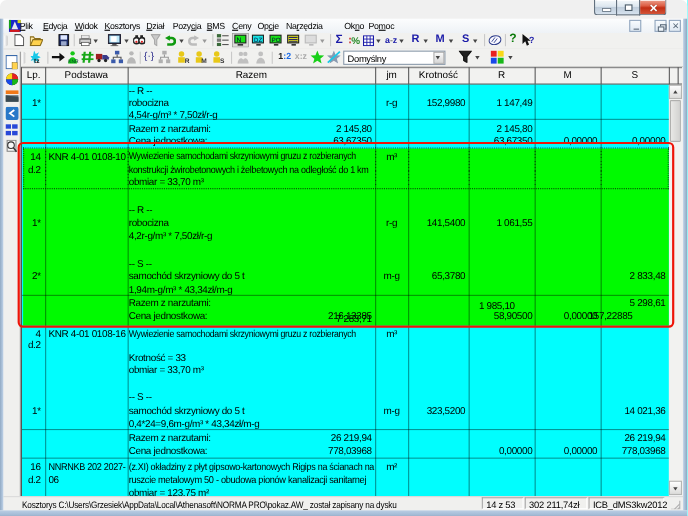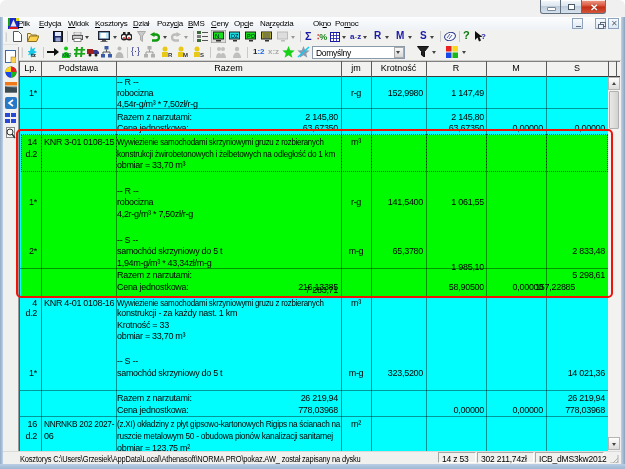--- a/index.html
+++ b/index.html
@@ -399,21 +399,21 @@
   <div class="t" style="left:117px;top:111.5px">Razem z narzutami:</div>
   <div class="t tr" style="left:250px;width:88px;top:111.5px">2 145,80</div>
   <div class="t tr" style="left:426px;width:58px;top:111.5px">2 145,80</div>
   <div class="t" style="left:117px;top:123px">Cena jednostkowa:</div>
   <div class="t tr" style="left:250px;width:88px;top:123px">63,67350</div>
   <div class="t tr" style="left:426px;width:58px;top:123px">63,67350</div>
   <div class="t tr" style="left:486px;width:57px;top:123px">0,00000</div>
   <div class="t tr" style="left:546px;width:59px;top:123px">0,00000</div>
 
   <div class="t tr" style="left:18px;width:19px;top:137px">14</div>
-  <div class="t" style="left:44px;top:137px">KNR 3-01 0108-15</div>
+  <div class="t" style="left:44px;top:137px">KNR 4-01 0108-10</div>
   <div class="t sx89" style="left:117px;top:137px">Wywiezienie samochodami skrzyniowymi gruzu z rozbieranych</div>
   <div class="t tc" style="left:341px;width:30px;top:137px">m³</div>
   <div class="t tr" style="left:18px;width:19px;top:148.5px">d.2</div>
   <div class="t sx92" style="left:117px;top:148.5px">konstrukcji żwirobetonowych i żelbetowych na odległość do 1 km</div>
   <div class="t" style="left:117px;top:160.2px">obmiar = 33,70 m³</div>
   <div class="t" style="left:117px;top:185.5px">-- R --</div>
   <div class="t tr" style="left:18px;width:19px;top:197px">1*</div>
   <div class="t" style="left:117px;top:197px">robocizna</div>
   <div class="t tc" style="left:341px;width:30px;top:197px">r-g</div>
   <div class="t tr" style="left:371px;width:52px;top:197px">141,5400</div>
@@ -421,42 +421,42 @@
   <div class="t" style="left:117px;top:209px">4,2r-g/m³ * 7,50zł/r-g</div>
   <div class="t" style="left:117px;top:234.8px">-- S --</div>
   <div class="t tr" style="left:18px;width:19px;top:246px">2*</div>
   <div class="t" style="left:117px;top:246px">samochód skrzyniowy do 5 t</div>
   <div class="t tc" style="left:341px;width:30px;top:246px">m-g</div>
   <div class="t tr" style="left:371px;width:52px;top:246px">65,3780</div>
   <div class="t tr" style="left:546px;width:59px;top:246px">2 833,48</div>
   <div class="t" style="left:117px;top:257.6px">1,94m-g/m³ * 43,34zł/m-g</div>
   <div class="t" style="left:117px;top:269.8px">Razem z narzutami:</div>
   <div class="t tr" style="left:250px;width:88px;top:285px">7 283,71</div>
-  <div class="t tr" style="left:426px;width:58px;top:262px">1 985,10</div>
+  <div class="t tr" style="left:426px;width:42px;top:273px">1 985,10</div>
   <div class="t tr" style="left:546px;width:59px;top:269.8px">5 298,61</div>
   <div class="t" style="left:117px;top:282px">Cena jednostkowa:</div>
   <div class="t tr" style="left:250px;width:88px;top:282px">216,13385</div>
   <div class="t tr" style="left:426px;width:58px;top:282px">58,90500</div>
   <div class="t tr" style="left:486px;width:57px;top:282px">0,00000</div>
   <div class="t tr" style="left:516px;width:59px;top:282px">157,22885</div>
 
   <div class="t tr" style="left:18px;width:19px;top:297.5px">4</div>
   <div class="t" style="left:44px;top:297.5px">KNR 4-01 0108-16</div>
   <div class="t sx89" style="left:117px;top:297.5px">Wywiezienie samochodami skrzyniowymi gruzu z rozbieranych</div>
   <div class="t tc" style="left:341px;width:30px;top:297.5px">m³</div>
   <div class="t tr" style="left:18px;width:19px;top:308px">d.2</div>
-  <div class="t" style="left:117px;top:308px">konstrukcji - za każdy nast. 1 km</div>
   <div class="t" style="left:117px;top:319.5px">Krotność = 33</div>
   <div class="t" style="left:117px;top:331px">obmiar = 33,70 m³</div>
   <div class="t" style="left:117px;top:356.3px">-- S --</div>
   <div class="t tr" style="left:18px;width:19px;top:368px">1*</div>
   <div class="t" style="left:117px;top:368px">samochód skrzyniowy do 5 t</div>
   <div class="t tc" style="left:341px;width:30px;top:368px">m-g</div>
   <div class="t tr" style="left:371px;width:52px;top:368px">323,5200</div>
   <div class="t tr" style="left:546px;width:59px;top:368px">14 021,36</div>
+  <div class="t" style="left:117px;top:380px">0,4*24=9,6m-g/m³ * 43,34zł/m-g</div>
   <div class="t" style="left:117px;top:392.7px">Razem z narzutami:</div>
   <div class="t tr" style="left:250px;width:88px;top:392.7px">26 219,94</div>
   <div class="t tr" style="left:546px;width:59px;top:392.7px">26 219,94</div>
   <div class="t" style="left:117px;top:404.7px">Cena jednostkowa:</div>
   <div class="t tr" style="left:250px;width:88px;top:404.7px">778,03968</div>
   <div class="t tr" style="left:426px;width:58px;top:404.7px">0,00000</div>
   <div class="t tr" style="left:486px;width:57px;top:404.7px">0,00000</div>
   <div class="t tr" style="left:546px;width:59px;top:404.7px">778,03968</div>
 
   <div class="t tr" style="left:18px;width:19px;top:418.5px">16</div>

